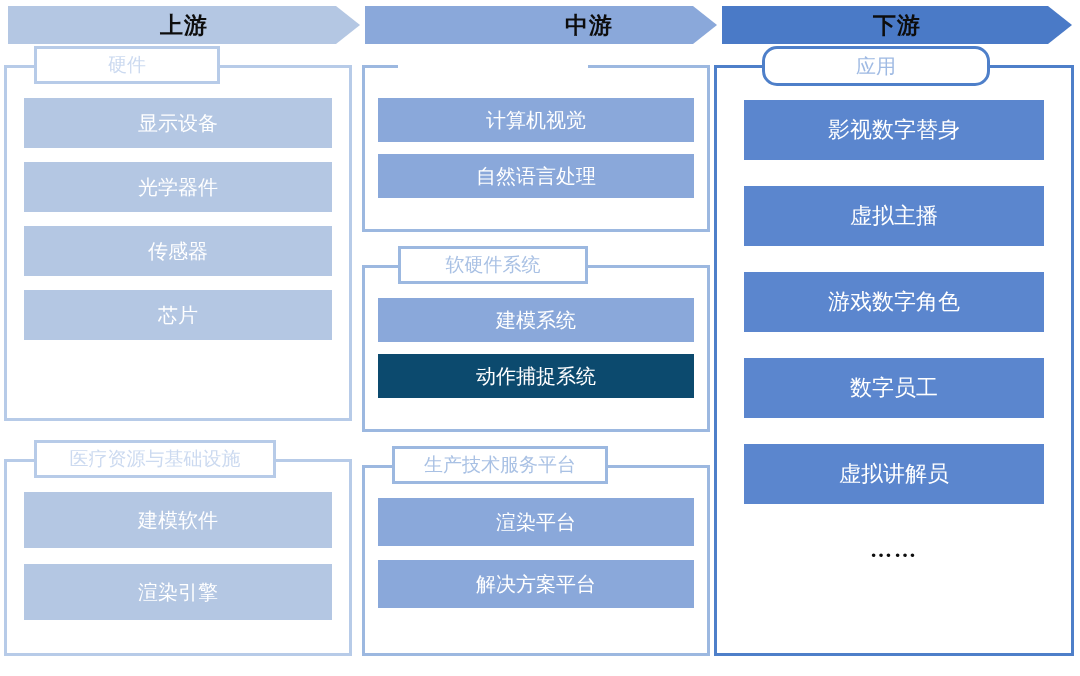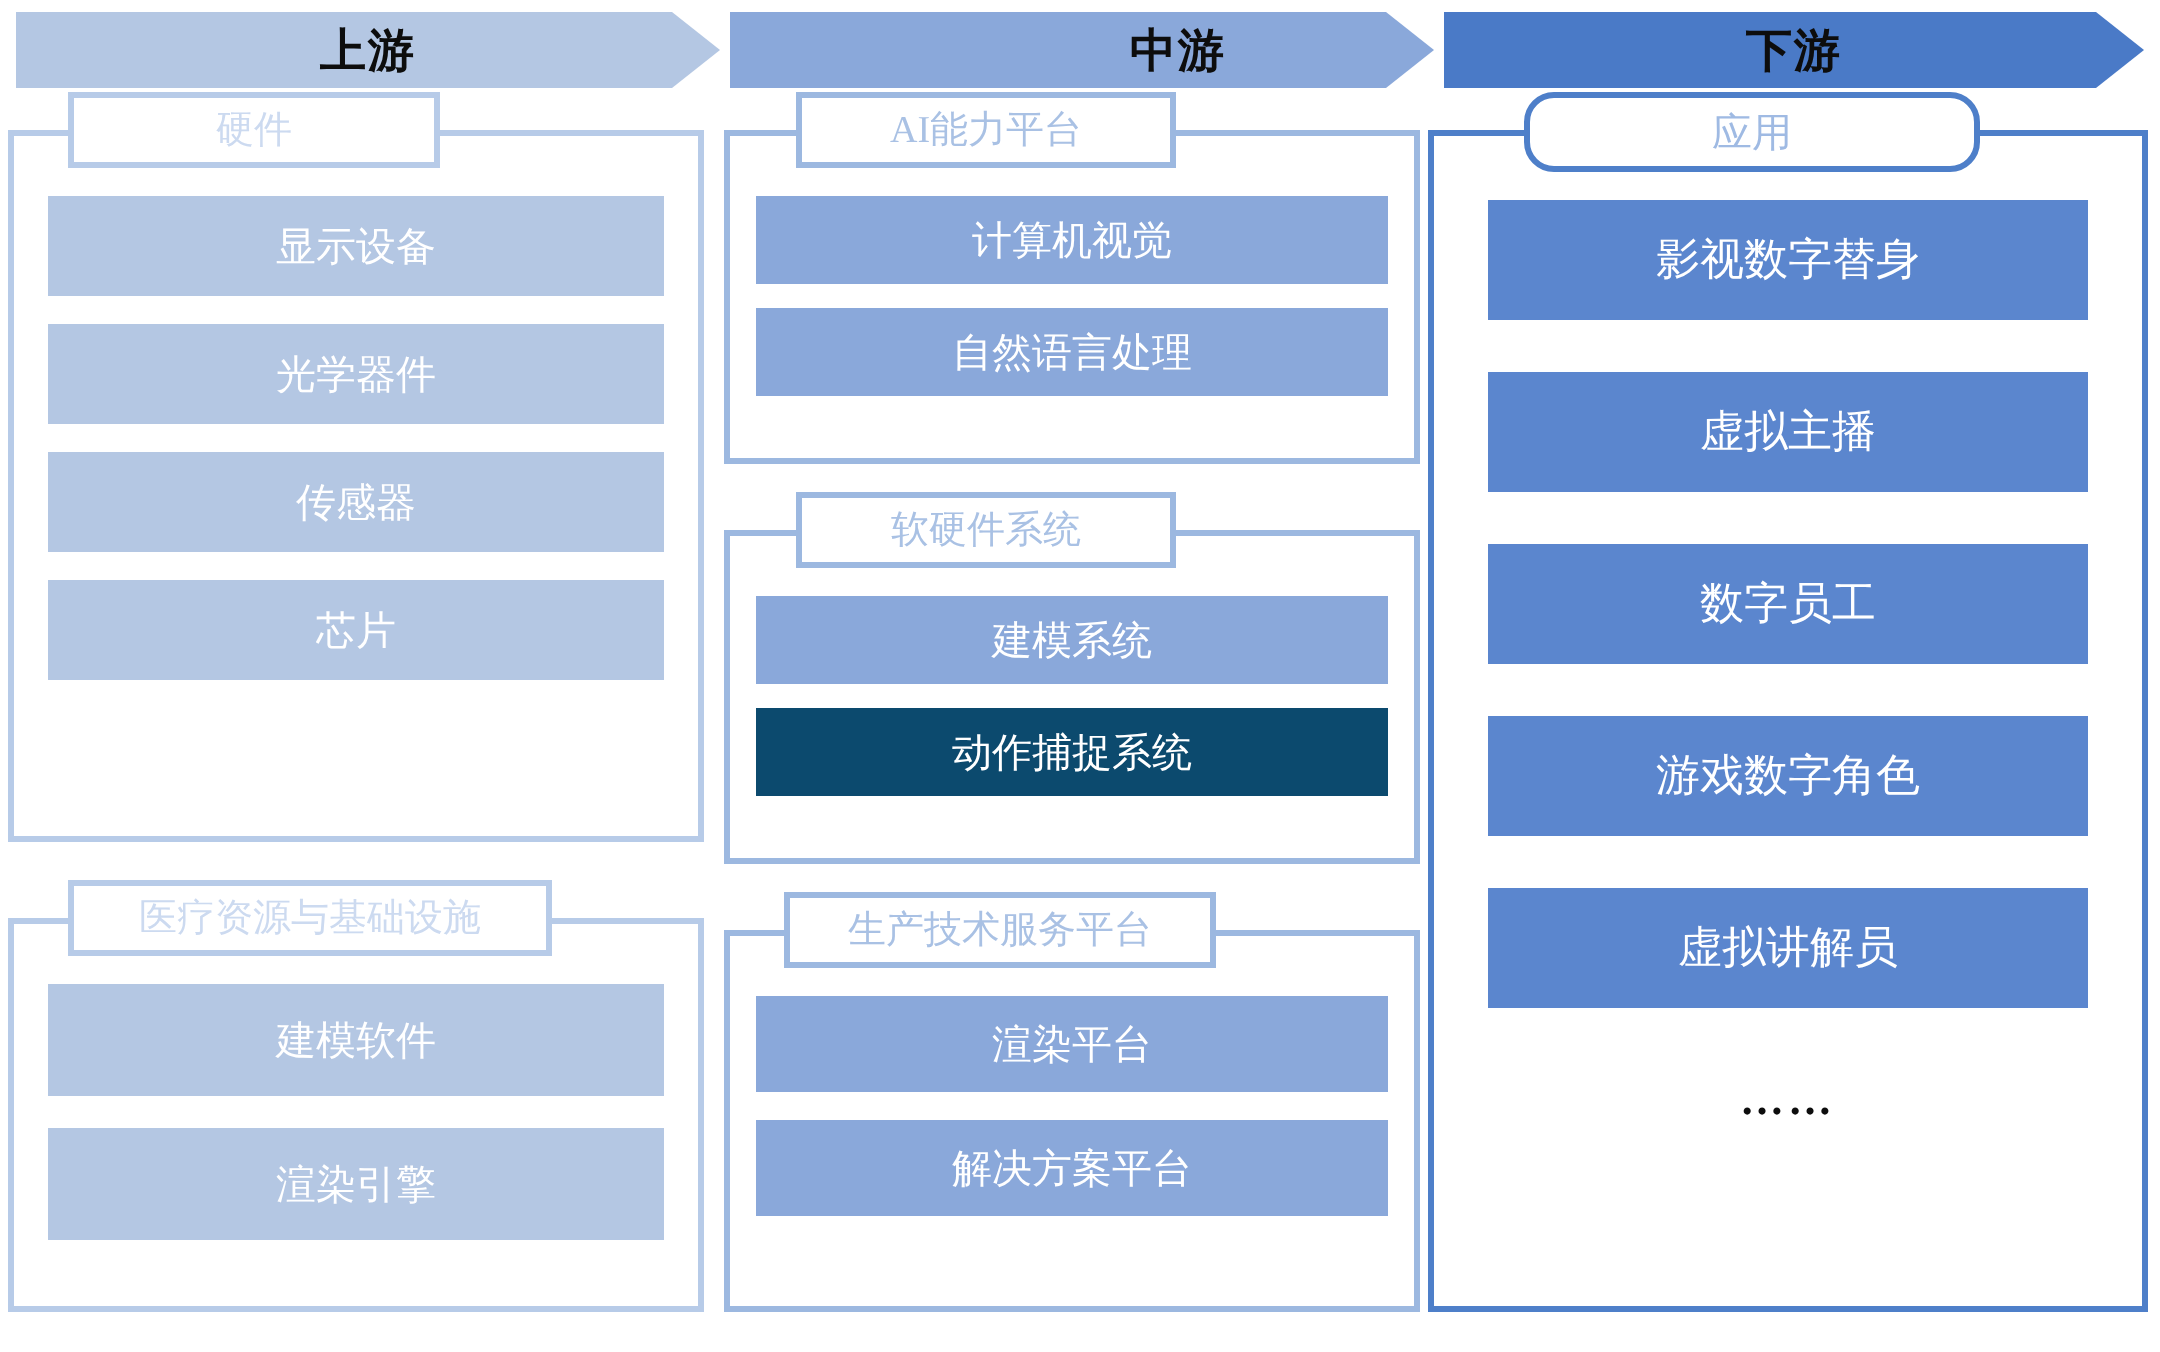--- a/index.html
+++ b/index.html
@@ -135,23 +135,20 @@
         <div class="chip" style="height: 56px; font-size: 20px; margin-bottom: 0px; background: rgb(180, 199, 227);">
           <span>渲染引擎</span>
         </div>
       </div>
     </div>
   </div>
 <div class="col col-mid" id="col-1">
     <div class="group" style="position: absolute; left: 0px; right: 0px; top: 0px; height: 186px;">
       <div class="group-frame"></div>
       <div style="position: absolute; z-index: 2; background: rgb(255, 255, 255); left: 36px; top: 14px; width: 190px; height: 12px;"></div>
-      <div class="group-title" style="left: 36px; width: 190px; height: 38px; font-size: 19px;">
-        <span>AI能力平台</span>
-      </div>
       <div class="group-body" style="position: absolute; inset: 52px 16px 16px;">
         <div class="chip" style="height: 44px; font-size: 20px; margin-bottom: 12px; background: rgb(138, 168, 218);">
           <span>计算机视觉</span>
         </div>
         <div class="chip" style="height: 44px; font-size: 20px; margin-bottom: 0px; background: rgb(138, 168, 218);">
           <span>自然语言处理</span>
         </div>
       </div>
     </div>
     <div class="group" style="position: absolute; left: 0px; right: 0px; top: 200px; height: 186px;">
@@ -193,24 +190,24 @@
         <span>应用</span>
       </div>
       <div class="group-body" style="position: absolute; inset: 54px 30px 28px;">
         <div class="chip" style="height: 60px; font-size: 22px; margin-bottom: 26px; background: rgb(91, 134, 206);">
           <span>影视数字替身</span>
         </div>
         <div class="chip" style="height: 60px; font-size: 22px; margin-bottom: 26px; background: rgb(91, 134, 206);">
           <span>虚拟主播</span>
         </div>
         <div class="chip" style="height: 60px; font-size: 22px; margin-bottom: 26px; background: rgb(91, 134, 206);">
+          <span>游戏数字角色</span>
+        </div>
+        <div class="chip" style="height: 60px; font-size: 22px; margin-bottom: 26px; background: rgb(91, 134, 206);">
           <span>数字员工</span>
         </div>
         <div class="chip" style="height: 60px; font-size: 22px; margin-bottom: 26px; background: rgb(91, 134, 206);">
-          <span>游戏数字角色</span>
-        </div>
-        <div class="chip" style="height: 60px; font-size: 22px; margin-bottom: 26px; background: rgb(91, 134, 206);">
           <span>虚拟讲解员</span>
         </div>
         <div class="ellipsis" style="height: 40px;">……</div>
       </div>
     </div>
   </div>
 
 </body></html>

